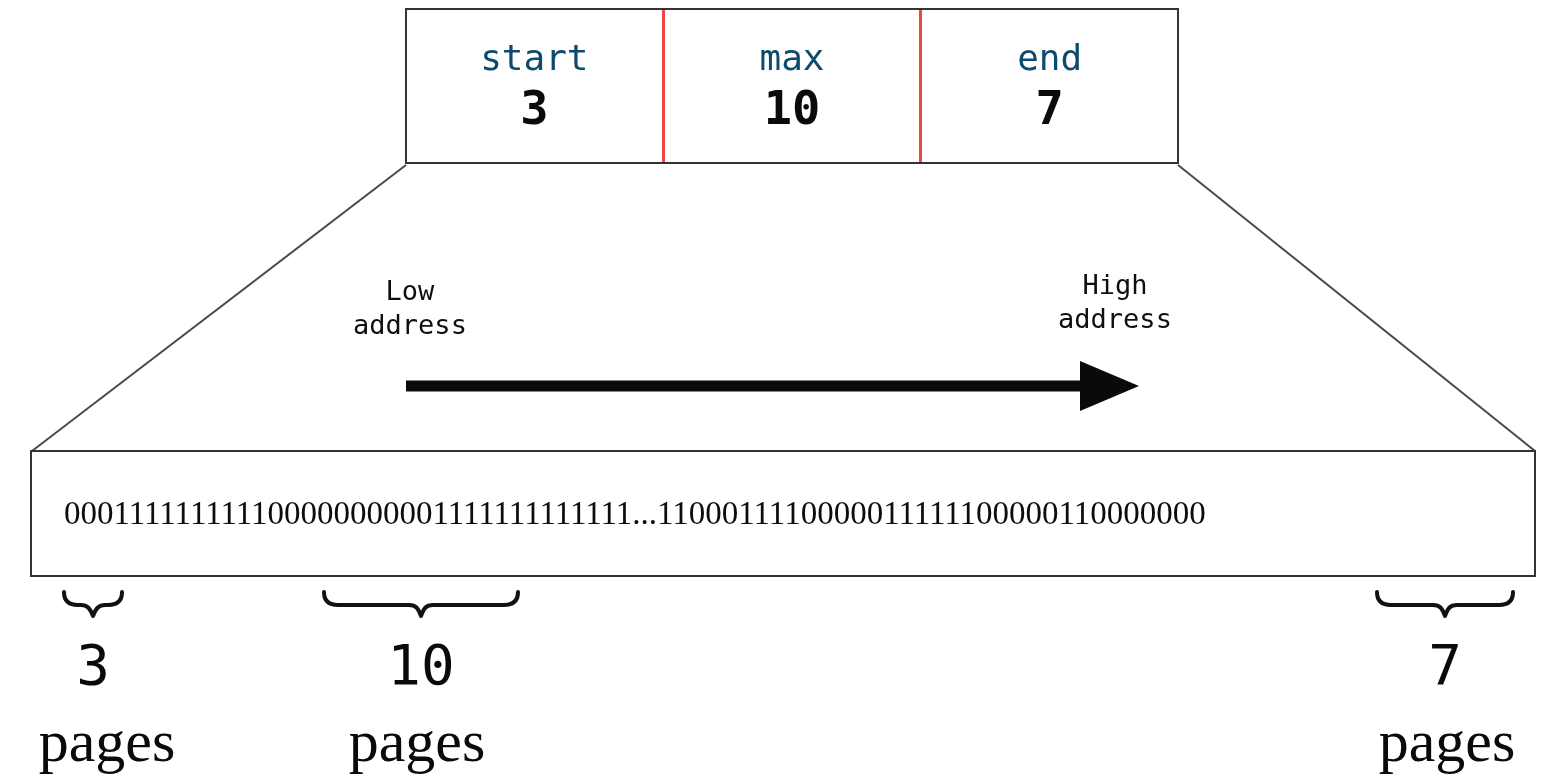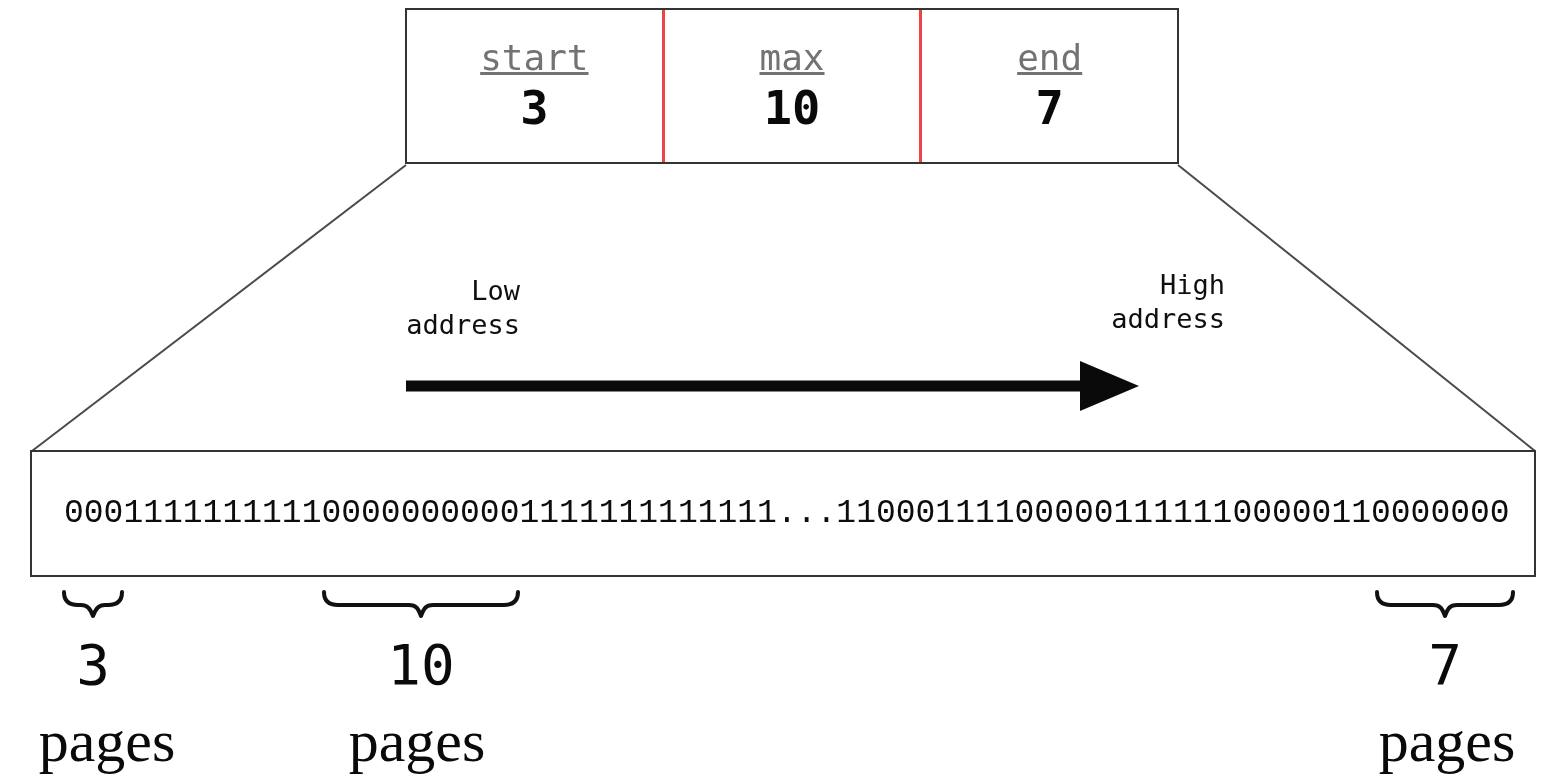--- a/index.html
+++ b/index.html
@@ -29,62 +29,61 @@
     align-items: center;
     justify-content: center;
     gap: 4px;
     border-left: 3px solid #ef4444;
   }
   .param-cell:first-child { border-left: none; }
   .param-label {
     font-family: "DejaVu Sans Mono", monospace;
     font-size: 36px;
     line-height: 1.1;
-    color: #737373;
-    text-decoration: underline;
+    color: #0c4a6e;
   }
   .param-value {
     font-family: "DejaVu Sans Mono", monospace;
     font-size: 47px;
     font-weight: 700;
     line-height: 1.1;
     color: #0a0a0a;
   }
   
   #overlay {
     position: absolute;
     left: 0; top: 0;
     width: 1560px; height: 780px;
     pointer-events: none;
   }
   
   .addr-label {
     position: absolute;
     width: 220px;
-    text-align: right;
+    text-align: center;
     font-family: "DejaVu Sans Mono", monospace;
     font-size: 27px;
     line-height: 1.25;
     color: #0f0f0f;
   }
   #low-addr  { left: 300px; top: 274px; }
   #high-addr { left: 1005px; top: 268px; }
   
   .bitmap-box {
     position: absolute;
     left: 30px; top: 450px;
     width: 1506px; height: 127px;
     border: 2px solid #333333;
     box-sizing: border-box;
     display: flex;
     align-items: center;
     background: #ffffff;
   }
   .bitmap-bits {
-    font-family: Liberation Mono, monospace;
+    font-family: Liberation Serif, serif;
     font-size: 33px;
     letter-spacing: 0;
     white-space: nowrap;
     padding-left: 32px;
     color: #0d0d0d;
   }
   
   .count-label {
     position: absolute;
     top: 634px;

